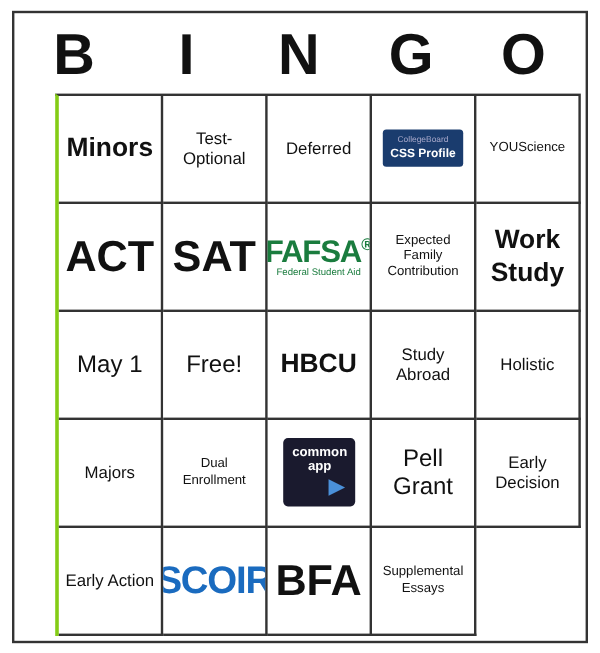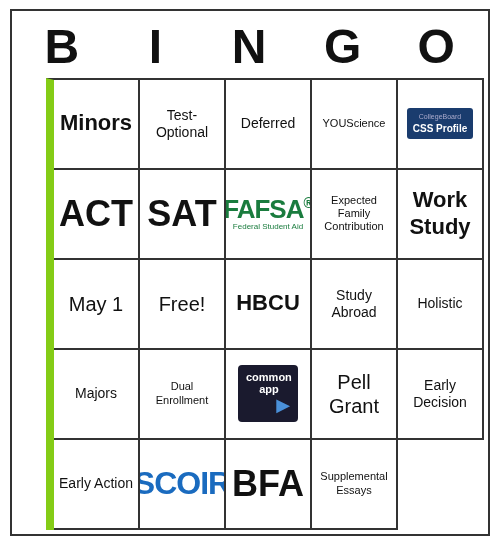--- a/index.html
+++ b/index.html
@@ -32,21 +32,21 @@
       padding: 4px 0;
       color: #111;
       letter-spacing: 2px;
     }
 
     .bingo-grid {
       display: grid;
       grid-template-columns: repeat(5, 1fr);
       grid-template-rows: repeat(5, 90px);
       border-top: 2px solid #333;
-      border-left: 8px solid #84cc16;
+      border-left: 3px solid #84cc16;
       margin-left: 30px;
     }
 
     .bingo-cell {
       border-right: 2px solid #333;
       border-bottom: 2px solid #333;
       display: flex;
       align-items: center;
       justify-content: center;
       text-align: center;
@@ -159,28 +159,28 @@
     <div class="bingo-header-cell">N</div>
     <div class="bingo-header-cell">G</div>
     <div class="bingo-header-cell">O</div>
   </div>
 
   <div class="bingo-grid">
 
     <div class="bingo-cell large-text">Minors</div>
     <div class="bingo-cell">Test-Optional</div>
     <div class="bingo-cell">Deferred</div>
-    <div class="bingo-cell small-text">YOUScience</div>
-
     <div class="bingo-cell">
       <div class="css-profile-badge">
         <span class="college-board">CollegeBoard</span>
         <span>CSS Profile</span>
       </div>
     </div>
+
+    <div class="bingo-cell small-text">YOUScience</div>
     <div class="bingo-cell xxl-text">ACT</div>
     <div class="bingo-cell xxl-text">SAT</div>
     <div class="bingo-cell">
       <div class="fafsa-badge">
         <span class="fafsa-title">FAFSA<sup style="font-size:14px">®</sup></span>
         <span class="fafsa-subtitle">Federal Student Aid</span>
       </div>
     </div>
     <div class="bingo-cell small-text">Expected Family Contribution</div>
 

